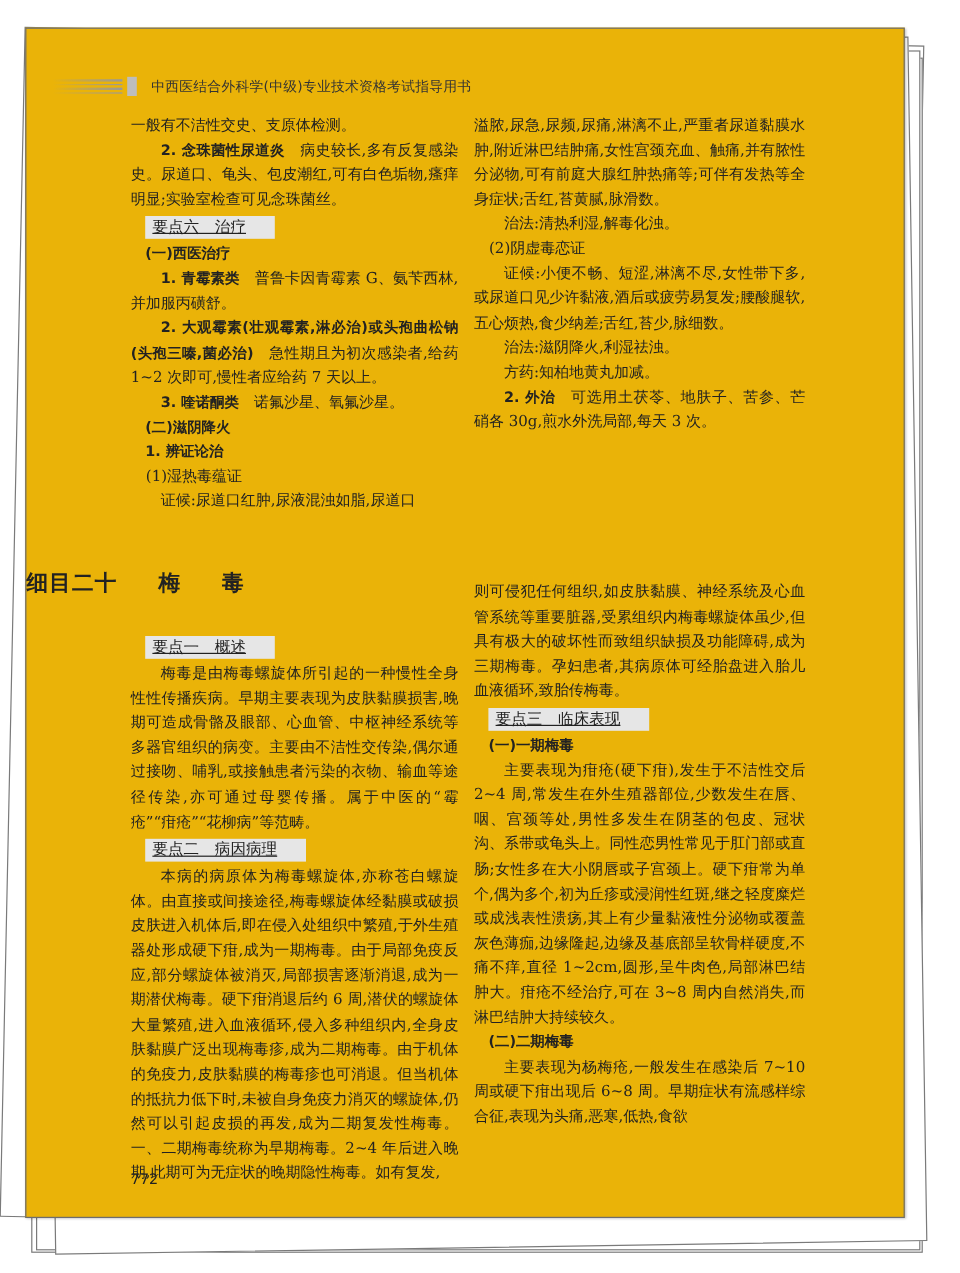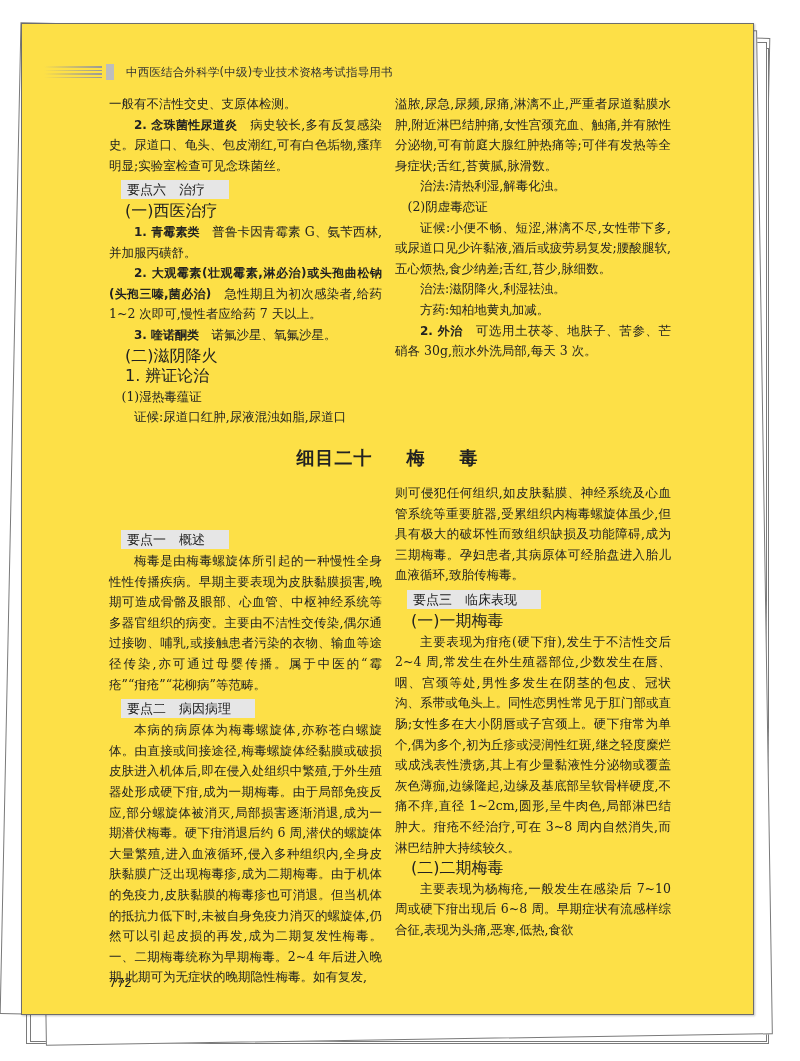--- a/index.html
+++ b/index.html
@@ -6,40 +6,40 @@
   body { width:800px; height:1061px; background:#ffffff; position:relative; overflow:hidden;
          font-family:"DejaVu Serif","Liberation Serif",serif; color:#222; }
   .sheet { position:absolute; background:#fff; border:1px solid #7a7a7a; }
   .sheet.back1 { left:38px; top:36px; width:725px; height:1002px; transform:rotate(-0.9deg); }
   .sheet.back2 { left:30px; top:42px; width:735px; height:998px; }
   .sheet.back3 { left:26px; top:48px; width:741px; height:994px; }
   .sheet.back4 { left:10px; top:30px; width:748px; height:990px; transform:rotate(1.2deg); }
   .gold { position:absolute; left:744px; top:800px; width:0; height:0;
           border-left:7px solid transparent; border-right:0 solid transparent;
           border-top:80px solid #8c7d12; transform:rotate(180deg); }
-  .page { position:absolute; left:21px; top:23px; width:731px; height:990px; background:#fde047;
+  .page { position:absolute; left:21px; top:23px; width:731px; height:990px; background:#eab308;
           border:1px solid #6d6d6d; box-shadow:1px 1px 2px rgba(0,0,0,0.25); }
   .runhead { position:absolute; left:22px; top:40px; height:16px; display:flex; align-items:center; }
   .lines { width:58px; height:12px; display:flex; flex-direction:column; justify-content:space-between; }
   .lines span { display:block; height:1.5px; background:linear-gradient(to right, rgba(150,150,150,0), #999); }
   .block { width:8px; height:16px; background:#bdbdbd; margin-left:4px; margin-right:12px; }
   .runhead-text { font-family:"DejaVu Sans","Liberation Sans",sans-serif; font-size:11.5px; color:#333; letter-spacing:0.2px; }
   .col { position:absolute; font-size:12.5px; line-height:20.6px; text-align:justify; }
   .col.l1 { left:87px; top:70px; width:273px; }
   .col.r1 { left:373px; top:70px; width:276px; }
   .col.l2 { left:87px; top:484px; width:273px; }
   .col.r2 { left:373px; top:459px; width:276px; }
   p { margin:0; }
   .ind { text-indent:2em; }
   .ind1 { padding-left:1em; }
   b, .bold { font-weight:bold; font-family:"DejaVu Sans","Liberation Sans",sans-serif; font-size:12px; }
   .kp { display:inline-block; font-family:"DejaVu Sans","Liberation Sans",sans-serif; font-size:13px;
-        background:#e6e6e6; padding:0 24px 0 6px; margin:4px 0 2px 12px; line-height:19px; }
-  .sub { font-family:"DejaVu Sans","Liberation Sans",sans-serif; font-weight:normal; font-size:16px; padding-left:1em; }
-  .chapter { position:absolute; left:0; width:731px; top:422px; text-align:center; font-size:18px; font-weight:bold; letter-spacing:1px; }
+        background:#e6e6e6; padding:0 24px 0 6px; margin:4px 0 2px 12px; line-height:19px;text-decoration:underline; }
+  .sub { font-family:"DejaVu Sans","Liberation Sans",sans-serif; font-weight:bold; font-size:12px; padding-left:1em; }
+  .chapter { position:absolute; left:0; width:731px; top:450px; font-size:18px; font-weight:bold; letter-spacing:1px; }
   .chapter .gap { display:inline-block; width:34px; }
   .pagenum { position:absolute; left:87px; top:952px; font-family:"DejaVu Sans","Liberation Sans",sans-serif; font-size:12px; }
 </style>
 </head>
 <body>
 
 <div class="sheet back4"></div>
 <div class="sheet back3"></div>
 <div class="sheet back2"></div>
 <div class="sheet back1"></div>

